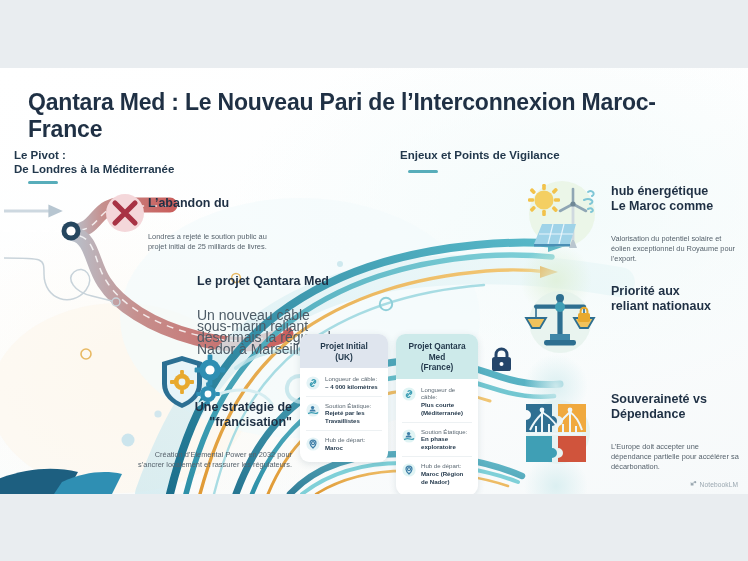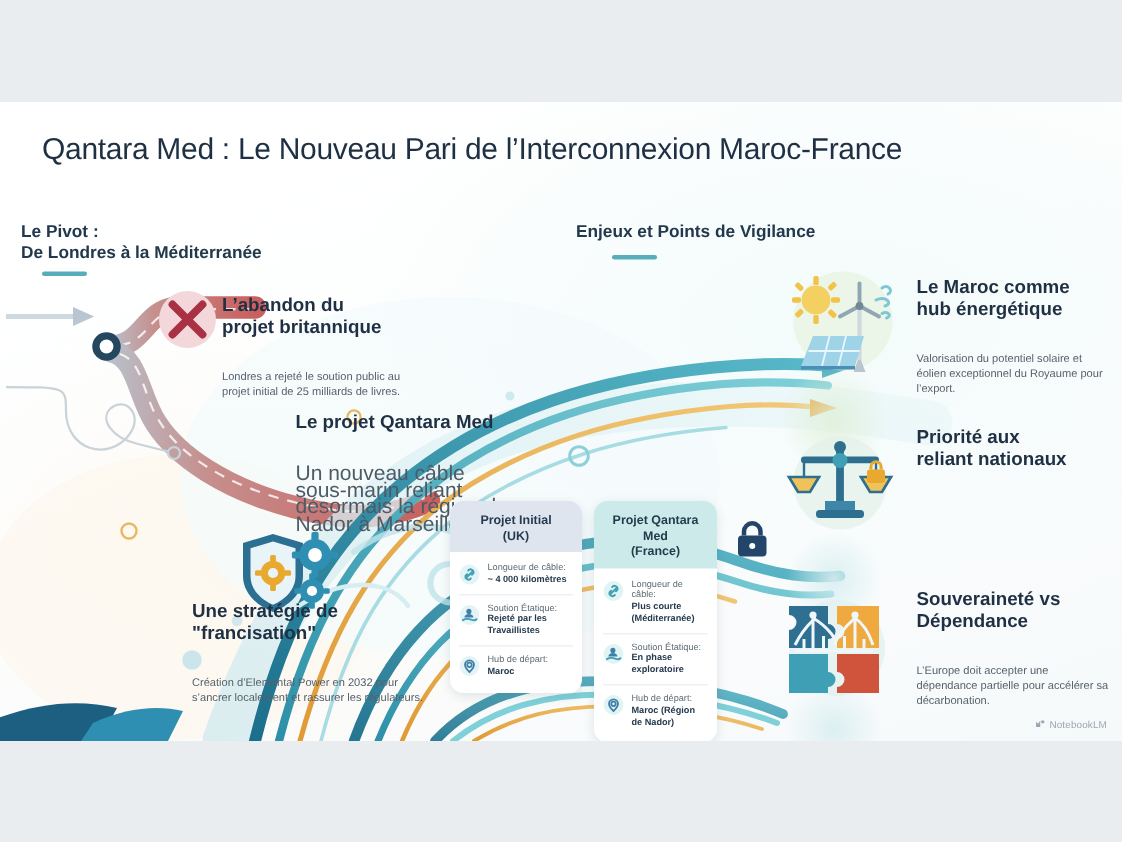--- a/index.html
+++ b/index.html
@@ -20,34 +20,34 @@
       linear-gradient(160deg,#ffffff 0%,#fdfefe 45%,#f6f9fa 100%);
     overflow:hidden;
   }
   #bgsvg{position:absolute;left:0;top:0;width:748px;height:426px;}
 
   .tx{position:absolute;}
 
   
   #title{
     left:28px;top:21px;width:700px;
-    font-size:20px;font-weight:normal;color:#1f3044;
+    font-size:23px;font-weight:bold;color:#1f3044;
     letter-spacing:-0.2px;
   }
   .sec-head{
     font-size:11.5px;font-weight:bold;color:#22384c;line-height:13.5px;
   }
   .sec-rule{
     position:absolute;width:30px;height:2.5px;background:#57adba;border-radius:2px;
   }
 
   .blk-title{font-size:12.5px;font-weight:bold;color:#1f3044;line-height:14.5px;}
   .blk-body{font-size:7.4px;color:#56626c;line-height:10px;margin-top:21px;}
 
-  .ctr{text-align:left;}
+  .ctr{text-align:right;}
 
   
   .cmp{
     position:absolute;width:88px;border-radius:9px;background:#ffffff;
     box-shadow:0 2px 7px rgba(40,70,95,.13);overflow:hidden;
   }
   .cmp-head{
     padding:7px 5px 6px;text-align:center;
     font-size:8.3px;font-weight:bold;color:#243a4d;line-height:10.5px;
   }
@@ -183,35 +183,34 @@
         <circle cx="9.5" cy="15" r="2" fill="#ffffff"></circle>
       </g>
     </svg>
 
     <div class="tx sec-head" style="left:14px;top:81px;width:230px;">
       <div>Le Pivot :</div>
       <div>De Londres à la Méditerranée</div>
     </div>
     <div class="sec-rule" style="left:28px;top:113px;"></div>
 
-    <div class="tx sec-head" style="left:384px;top:81px;width:260px;">
+    <div class="tx sec-head" style="left:400px;top:81px;width:260px;">
       <div>Enjeux et Points de Vigilance</div>
     </div>
     <div class="sec-rule" style="left:408px;top:102px;"></div>
 
     <div class="tx" style="left:104px;top:124px;width:42px;height:42px;">
       <svg viewBox="0 0 42 42" width="42" height="42">
         <circle cx="21" cy="21" r="19" fill="#f4d7da"></circle>
         <path d="M11,11 L31,31 M31,11 L11,31" stroke="#a83244" stroke-width="5.2" stroke-linecap="round"></path>
       </svg>
     </div>
     <div class="tx" style="left:148px;top:128px;width:132px;">
       <div class="blk-title">
         <div>L’abandon du</div>
-        <div>projet britannique</div>
       </div>
       <div class="blk-body">Londres a rejeté le soution public au projet initial de 25 milliards de livres.</div>
     </div>
 
     <div class="tx" style="left:197px;top:206px;width:150px;">
       <div class="blk-title">Le projet Qantara Med</div>
       <div class="blk-body" style="font-size:14px;line-height:11.4px;color:#4d5b66;">Un nouveau câble sous-marin reliant désormais la région de Nador à Marseille.</div>
     </div>
 
     <div class="tx" style="left:158px;top:284px;width:78px;height:60px;">
@@ -408,22 +407,22 @@
             <path d="M7,12 L41,12"></path>
             <path d="M21,2 L16,22"></path>
               <path d="M32,2 L27,22"></path>
           </g>
           <path d="M2,22 L38,22 L38,24.4 L2,24.4 Z" fill="#4a8fb5"></path>
         </g>
       </svg>
     </div>
     <div class="tx" style="left:611px;top:116px;width:126px;">
       <div class="blk-title">
+        <div>hub énergétique</div>
         <div>Le Maroc comme</div>
-        <div>hub énergétique</div>
       </div>
       <div class="blk-body">Valorisation du potentiel solaire et éolien exceptionnel du Royaume pour l’export.</div>
     </div>
 
     <div class="tx" style="left:522px;top:218px;width:76px;height:72px;">
       <svg viewBox="0 0 76 72" width="76" height="72">
         <circle cx="38" cy="36" r="31" fill="#e3f1ea" opacity=".7"></circle>
         <rect x="35.4" y="14" width="5.2" height="42" fill="#2e6f90"></rect>
         <circle cx="38" cy="12" r="4" fill="#2e6f90"></circle>
         <rect x="12" y="18.4" width="52" height="4.4" rx="2.2" fill="#2e6f90"></rect>

